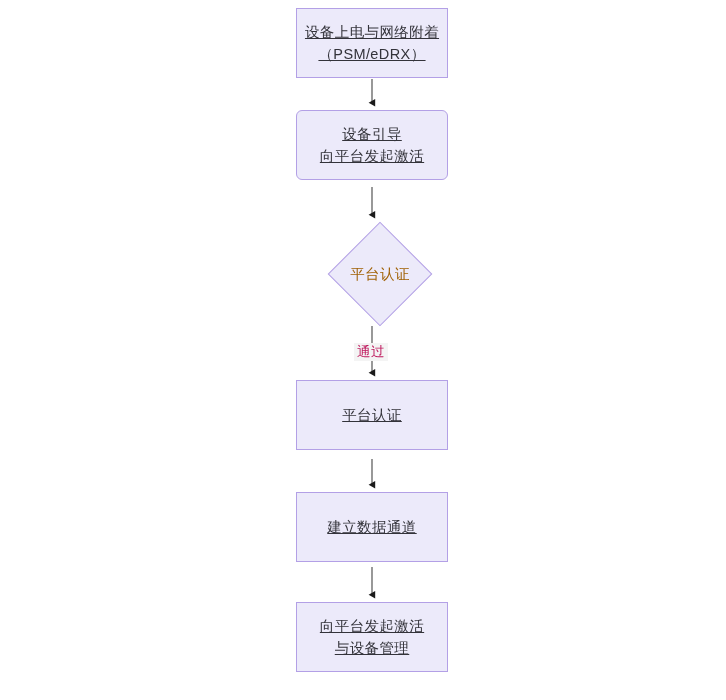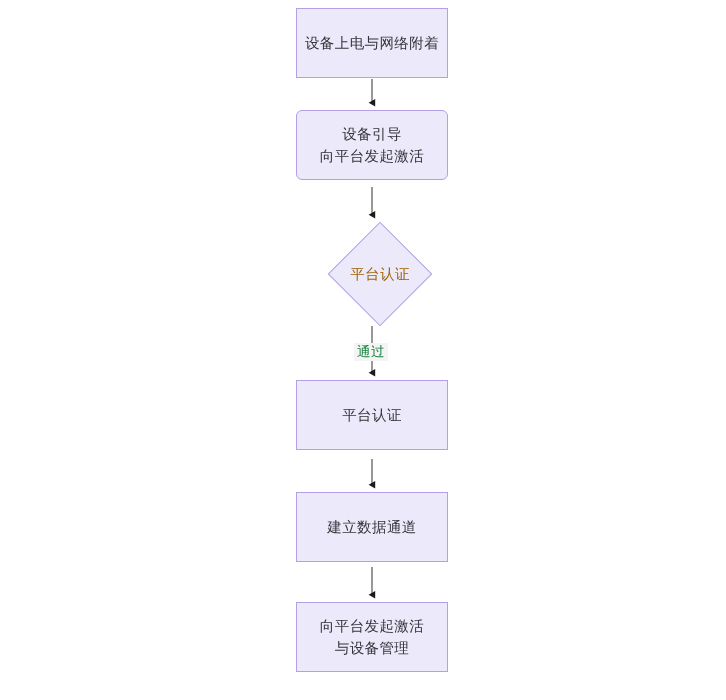--- a/index.html
+++ b/index.html
@@ -30,20 +30,21 @@
     display: flex;
     flex-direction: column;
     align-items: center;
     justify-content: center;
     color: #33333a;
     font-size: 14.5px;
     line-height: 1.55;
     letter-spacing: 0.4px;
     text-align: center;
     white-space: nowrap;
+    text-decoration: underline;
   }
   .node.process {
     left: 296px;
     width: 152px;
     height: 70px;
   }
   .node-line { display: block; }
 
   .decision-wrap {
     position: absolute;
@@ -76,21 +77,21 @@
     justify-content: center;
     color: #a16207;
     font-size: 14.5px;
     letter-spacing: 0.4px;
     white-space: nowrap;
   }
 
   .edge-label {
     position: absolute;
     background: #f4f4f4;
-    color: #15803d;
+    color: #be185d;
     font-size: 13.5px;
     letter-spacing: 0.4px;
     padding: 1px 3px;
     white-space: nowrap;
     line-height: 1.2;
   }
 </style>
 </head>
 <body>
 
@@ -107,20 +108,21 @@
 
   <line x1="372" y1="326" x2="372" y2="373" stroke="#444" stroke-width="1.1" marker-end="url(#arrowhead)"></line>
 
   <line x1="372" y1="459" x2="372" y2="485" stroke="#444" stroke-width="1.1" marker-end="url(#arrowhead)"></line>
 
   <line x1="372" y1="567" x2="372" y2="595" stroke="#444" stroke-width="1.1" marker-end="url(#arrowhead)"></line>
 </svg>
 
 <div class="node process" style="top:8px;">
   <span class="node-line">设备上电与网络附着</span>
+  <span class="node-line">（PSM/eDRX）</span>
 </div>
 
 <div class="node process" style="top:110px;border-radius:6px;">
   <span class="node-line">设备引导</span>
   <span class="node-line">向平台发起激活</span>
 </div>
 
 <div class="decision-wrap">
   <div class="decision-shape"></div>
   <div class="decision-label">平台认证</div>

